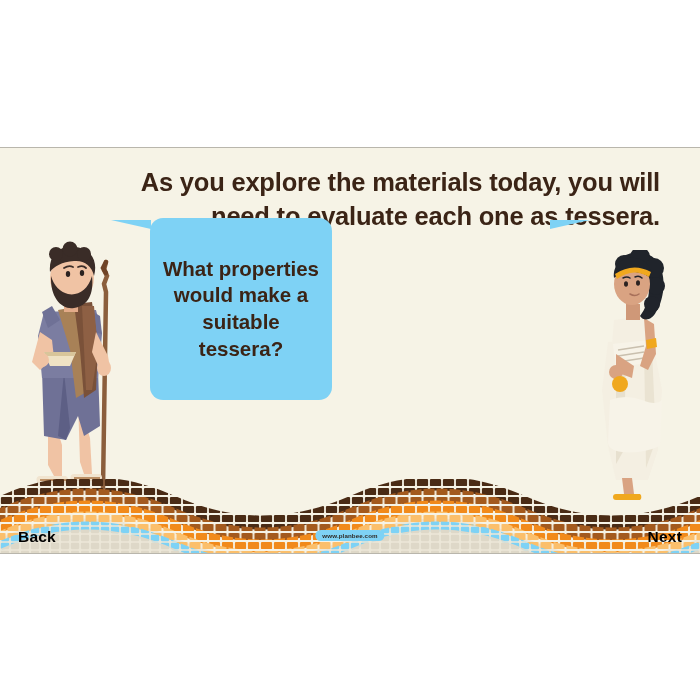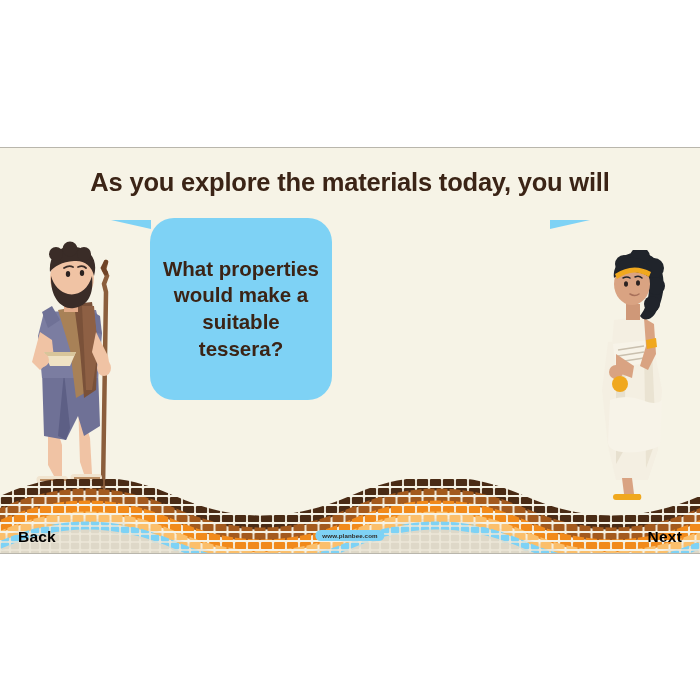--- a/index.html
+++ b/index.html
@@ -40,30 +40,30 @@
     left: 40px;
     top: 18px;
     width: 620px;
     text-align: center;
     color: #3b2416;
     font-size: 25.5px;
     font-weight: 700;
     line-height: 1.33;
     letter-spacing: -0.2px;
   }
-  #title .line { display: block; white-space: nowrap; }
+  #title .line { display: block; white-space: nowrap; text-align: right; }
 
   
   .bubble {
     position: absolute;
     top: 70px;
     width: 182px;
     height: 182px;
     background: #7ed2f5;
-    border-radius: 24px;
+    border-radius: 13px;
     display: flex;
     align-items: center;
     justify-content: center;
     text-align: center;
     color: #3b2416;
     font-size: 20.5px;
     font-weight: 700;
     line-height: 1.30;
     padding: 0 9px;
     box-sizing: border-box;
@@ -134,20 +134,21 @@
 </style>
 </head>
 <body>
 
 <div id="stage">
 
   <div id="slide">
 
     <div id="title">
       <span class="line">As you explore the materials today, you will</span>
+      <span class="line">need to evaluate each one as tessera.</span>
     </div>
 
     <svg id="man" class="figure" viewBox="0 0 118 265">
 
       <path d="M88 22 L86 30 L89 36 L86 44 L88 52 L85 248" stroke="#8b5e3c" stroke-width="4.5" fill="none" stroke-linecap="round"></path>
       <path d="M88 22 L85 28 L88 33" stroke="#6f4326" stroke-width="4.5" fill="none" stroke-linecap="round"></path>
 
       <path d="M30 160 L30 225 L36 236 L44 236 L44 205 Z" fill="#f0c3a4"></path>
       <path d="M60 160 L62 222 L66 234 L74 234 L72 198 Z" fill="#f0c3a4"></path>
 

